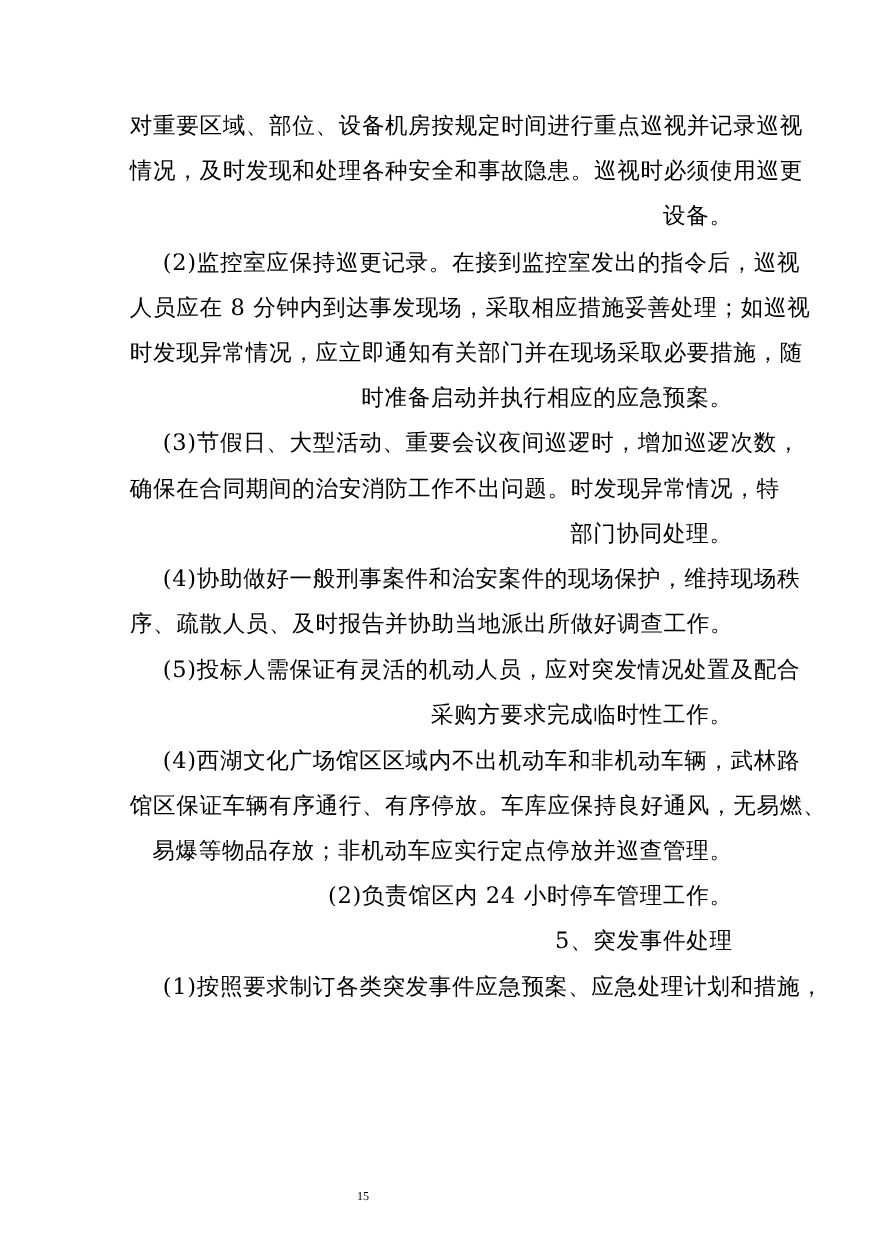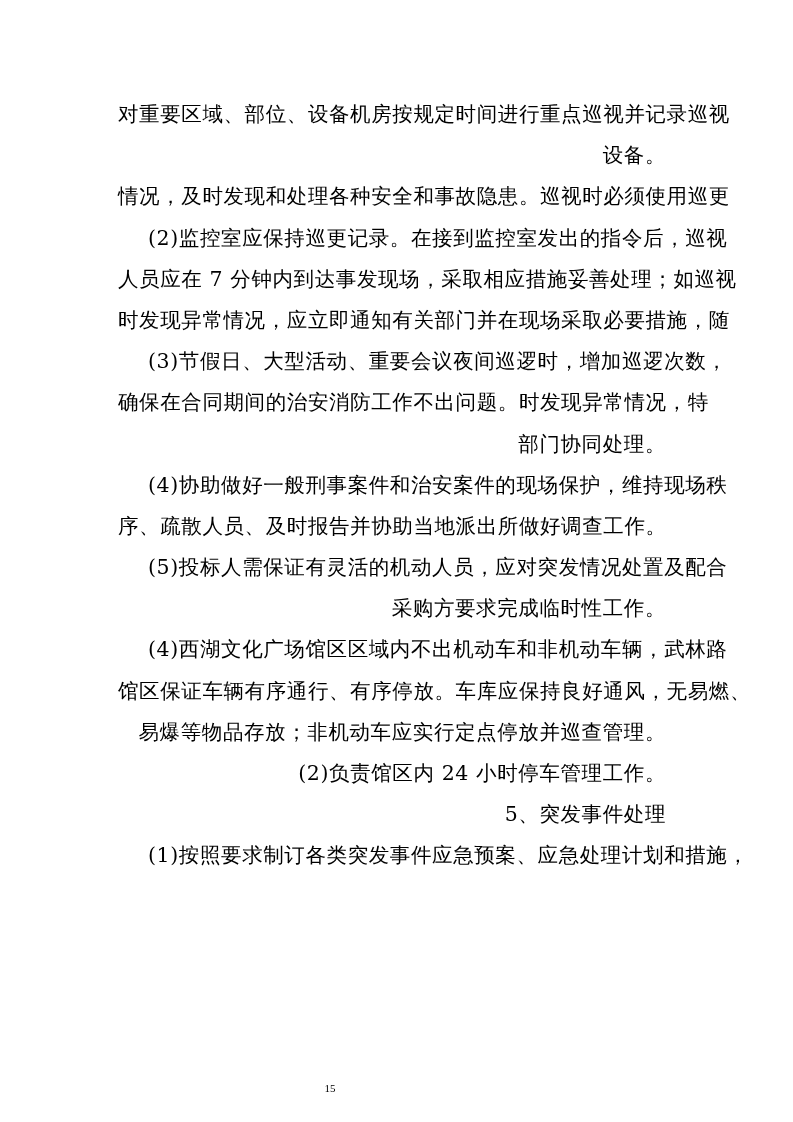--- a/index.html
+++ b/index.html
@@ -40,25 +40,26 @@
       text-align: center;
       font-size: 11px;
       font-family: "Liberation Serif", serif;
     }
   </style>
 </head>
 <body>
 
 <div class="page">
   <div class="line">对重要区域、部位、设备机房按规定时间进行重点巡视并记录巡视</div>
+  <div class="line">情况，及时发现和处理各种安全和事故隐患。巡视时必须使用巡更</div>
   <div class="line">设备。</div>
-  <div class="line">情况，及时发现和处理各种安全和事故隐患。巡视时必须使用巡更</div>
   <div class="line indent">(2)监控室应保持巡更记录。在接到监控室发出的指令后，巡视</div>
-  <div class="line">人员应在 7 分钟内到达事发现场，采取相应措施妥善处理；如巡视</div>
+  <div class="line">人员应在 8 分钟内到达事发现场，采取相应措施妥善处理；如巡视</div>
   <div class="line">时发现异常情况，应立即通知有关部门并在现场采取必要措施，随</div>
+  <div class="line">时准备启动并执行相应的应急预案。</div>
   <div class="line indent">(3)节假日、大型活动、重要会议夜间巡逻时，增加巡逻次数，</div>
   <div class="line">确保在合同期间的治安消防工作不出问题。时发现异常情况，特</div>
   <div class="line">部门协同处理。</div>
   <div class="line indent">(4)协助做好一般刑事案件和治安案件的现场保护，维持现场秩</div>
   <div class="line">序、疏散人员、及时报告并协助当地派出所做好调查工作。</div>
   <div class="line indent">(5)投标人需保证有灵活的机动人员，应对突发情况处置及配合</div>
   <div class="line">采购方要求完成临时性工作。</div>
   <div class="line indent">(4)西湖文化广场馆区区域内不出机动车和非机动车辆，武林路</div>
   <div class="line">馆区保证车辆有序通行、有序停放。车库应保持良好通风，无易燃、</div>
   <div class="line">易爆等物品存放；非机动车应实行定点停放并巡查管理。</div>

